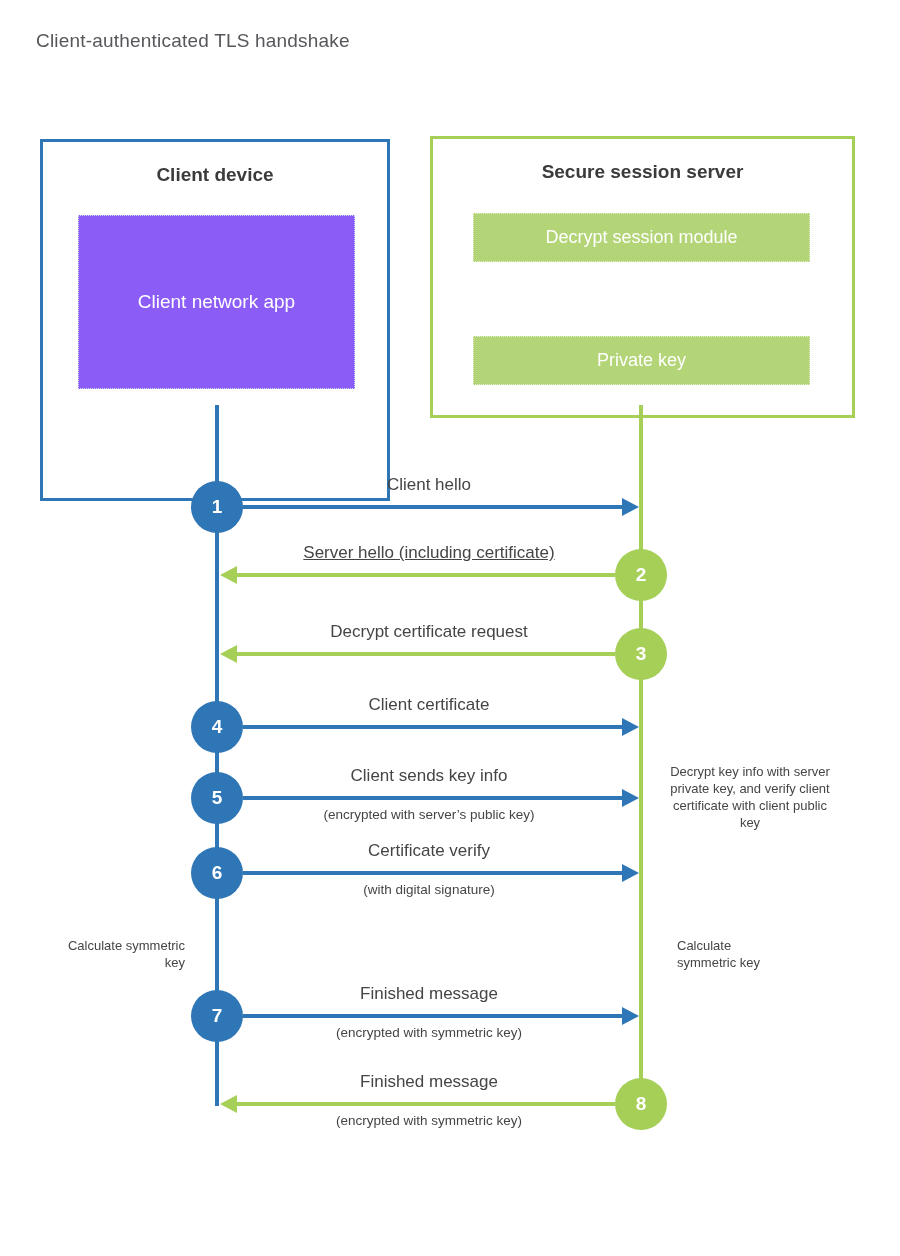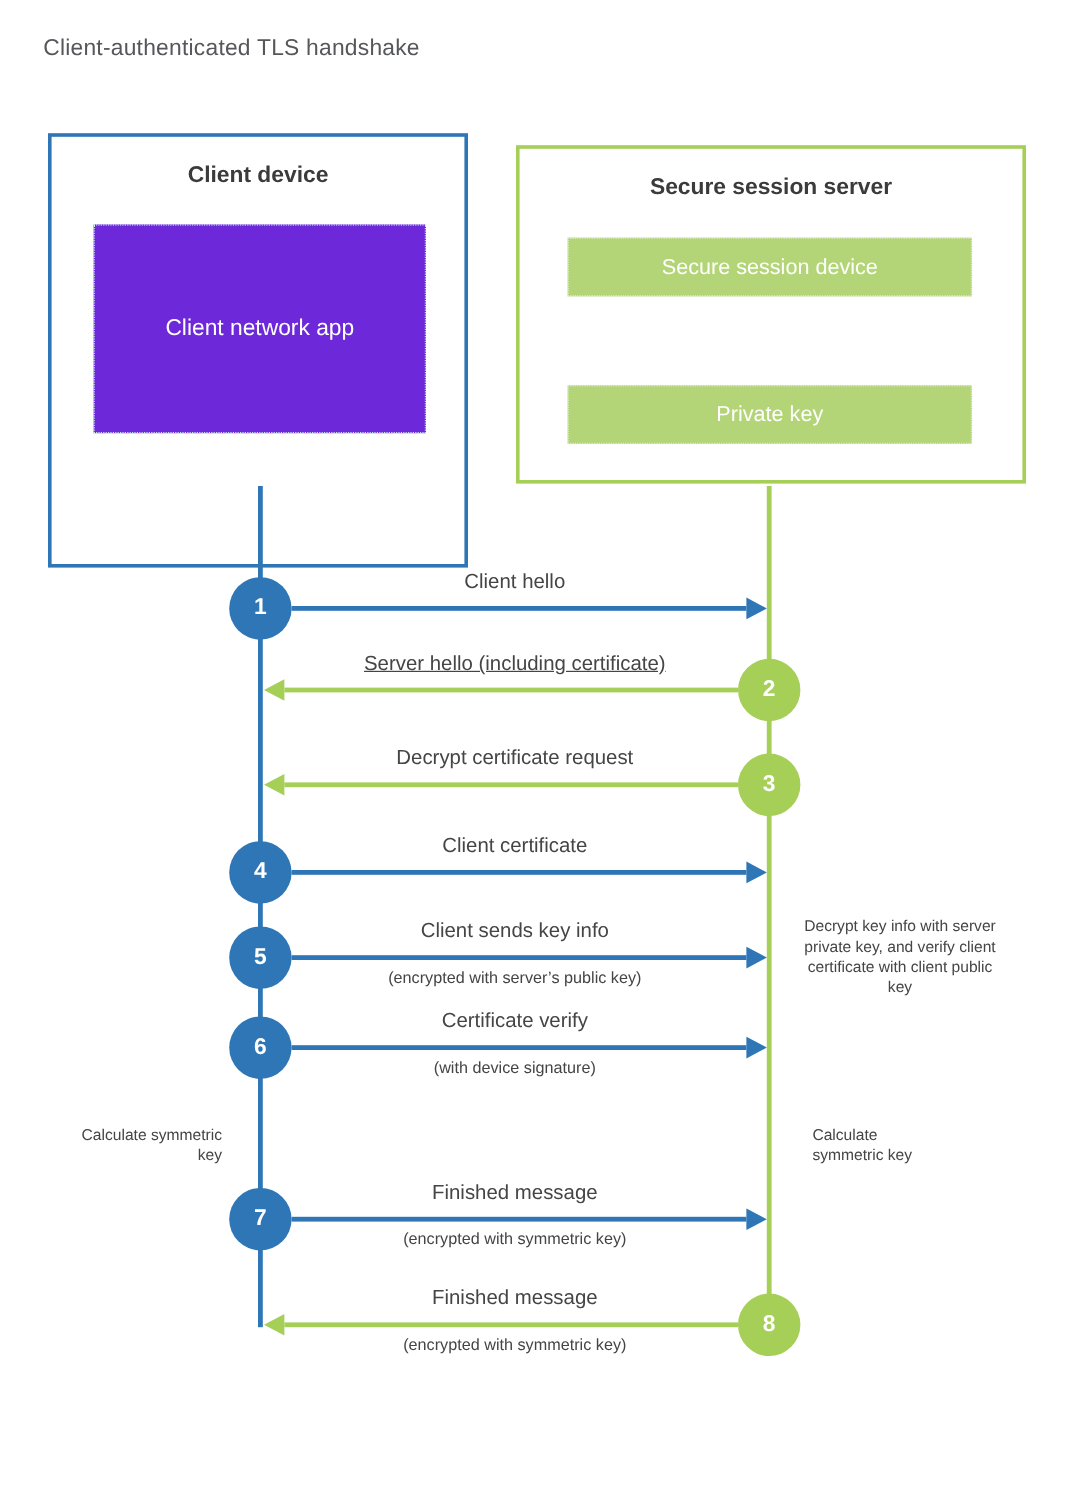--- a/index.html
+++ b/index.html
@@ -4,25 +4,25 @@
 <style>
   html,body{margin:0;padding:0;background:#ffffff;}
   body{font-family:"Liberation Sans","DejaVu Sans",sans-serif;}
   #canvas{position:relative;width:900px;height:1256px;background:#ffffff;overflow:hidden;}
 
   .page-title{position:absolute;left:36px;top:30px;font-size:19px;font-weight:300;
     color:#56575b;letter-spacing:.2px;}
 
   
   .actor{position:absolute;background:#fff;box-sizing:border-box;}
-  .actor.client{left:40px;top:111px;width:350px;height:362px;border:3px solid #2e76b6;}
-  .actor.server{left:430px;top:121px;width:425px;height:282px;border:3px solid #a6cf58;}
+  .actor.client{left:40px;top:139px;width:350px;height:362px;border:3px solid #2e76b6;}
+  .actor.server{left:430px;top:136px;width:425px;height:282px;border:3px solid #a6cf58;}
   .actor-title{margin-top:22px;text-align:center;font-size:19px;font-weight:700;color:#3b3b3b;}
 
-  .app-box{position:absolute;left:35px;top:73px;width:277px;height:174px;background:#6d28d9;
+  .app-box{position:absolute;left:35px;top:73px;width:277px;height:174px;background:#8b5cf6;
     border:1px dotted #cfe2f4;box-sizing:border-box;display:flex;align-items:center;justify-content:center;}
   .app-box .app-label{color:#ffffff;font-size:19px;text-align:center;max-width:165px;line-height:28px;}
 
   .module-bar{position:absolute;left:40px;width:337px;height:49px;background:#b3d577;
     border:1px dotted #e4f0cd;box-sizing:border-box;color:#ffffff;font-size:18px;
     display:flex;align-items:center;justify-content:center;}
   .module-bar.m0{top:74px;}
   .module-bar.m1{top:136px;}
   .module-bar.m2{top:197px;}
 
@@ -64,21 +64,21 @@
 
   <div class="actor client">
     <div class="actor-title">Client device</div>
     <div class="app-box">
       <div class="app-label">Client network app</div>
     </div>
   </div>
 
   <div class="actor server">
     <div class="actor-title">Secure session server</div>
-    <div class="module-bar m0">Secure session device</div>
+    <div class="module-bar m0">Decrypt session module</div>
     <div class="module-bar m2">Private key</div>
   </div>
 
   <div class="lifeline blue"></div>
   <div class="lifeline green"></div>
 
   <div id="sequence">
       <div class="step-circle blue" style="left: 191px; top: 481px;">1</div>
       <div class="arrow-line blue" style="left: 243px; top: 505px; width: 379px;"></div>
       <div class="arrow-head right blue" style="left: 622px; top: 498px;"></div>
@@ -97,21 +97,21 @@
       <div class="msg-label" style="top: 695px;">Client certificate</div>
       <div class="step-circle blue" style="left: 191px; top: 772px;">5</div>
       <div class="arrow-line blue" style="left: 243px; top: 796px; width: 379px;"></div>
       <div class="arrow-head right blue" style="left: 622px; top: 789px;"></div>
       <div class="msg-label" style="top: 766px; text-align: center;">Client sends key info</div>
       <div class="msg-sub" style="top: 807px;">(encrypted with server’s public key)</div>
       <div class="step-circle blue" style="left: 191px; top: 847px;">6</div>
       <div class="arrow-line blue" style="left: 243px; top: 871px; width: 379px;"></div>
       <div class="arrow-head right blue" style="left: 622px; top: 864px;"></div>
       <div class="msg-label" style="top: 841px;">Certificate verify</div>
-      <div class="msg-sub" style="top: 882px;">(with device signature)</div>
+      <div class="msg-sub" style="top: 882px;">(with digital signature)</div>
       <div class="step-circle blue" style="left: 191px; top: 990px;">7</div>
       <div class="arrow-line blue" style="left: 243px; top: 1014px; width: 379px;"></div>
       <div class="arrow-head right blue" style="left: 622px; top: 1007px;"></div>
       <div class="msg-label" style="top: 984px;">Finished message</div>
       <div class="msg-sub" style="top: 1025px;">(encrypted with symmetric key)</div>
       <div class="step-circle green" style="left: 615px; top: 1078px;">8</div>
       <div class="arrow-line green" style="left: 237px; top: 1102px; width: 378px;"></div>
       <div class="arrow-head left green" style="left: 220px; top: 1095px;"></div>
       <div class="msg-label" style="top: 1072px;">Finished message</div>
       <div class="msg-sub" style="top: 1113px;">(encrypted with symmetric key)</div>

